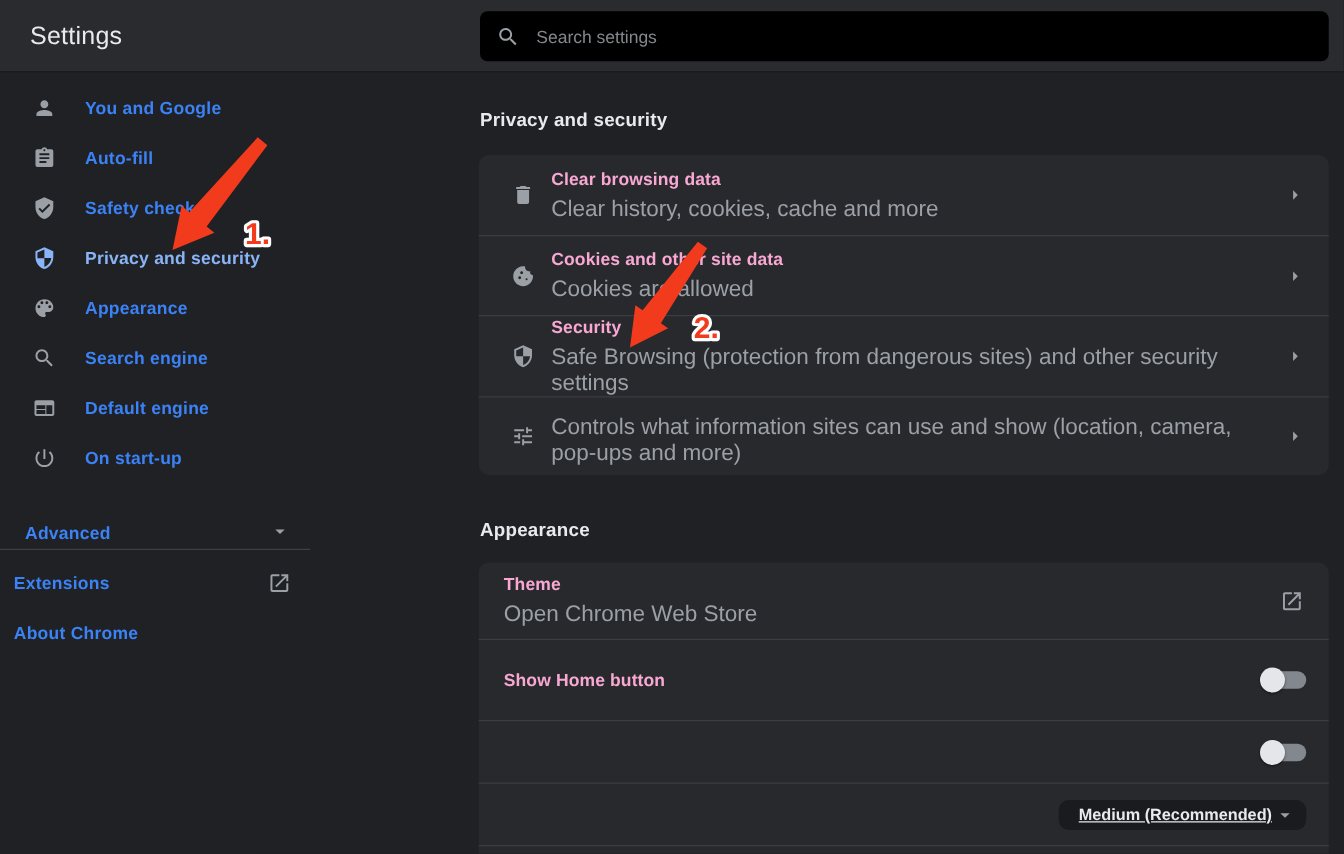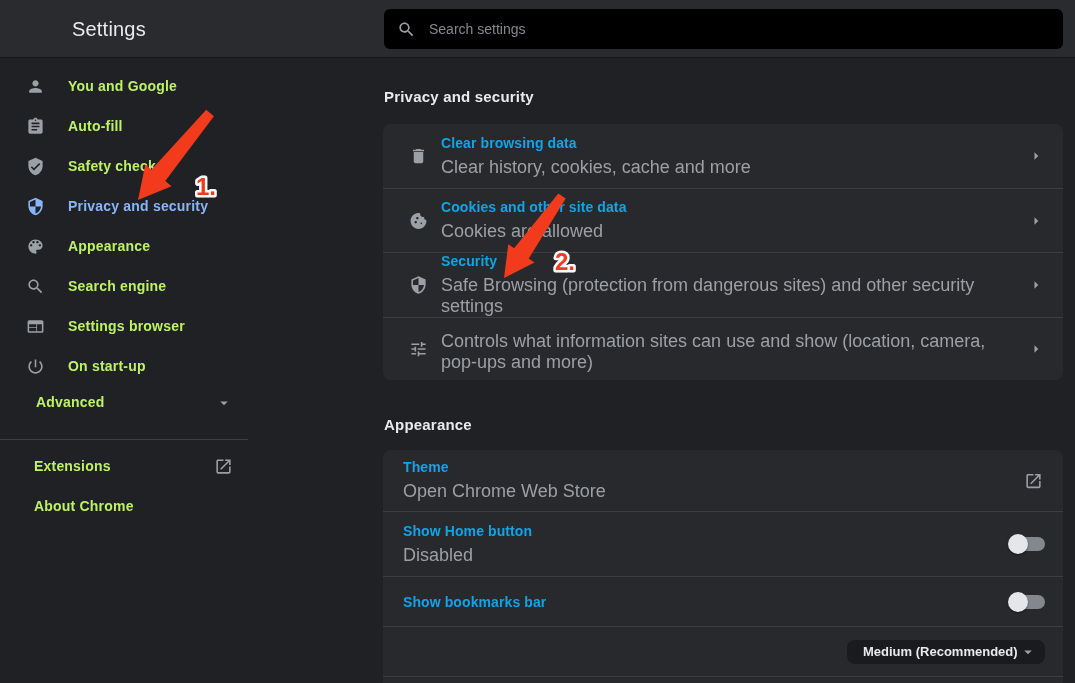--- a/index.html
+++ b/index.html
@@ -12,68 +12,68 @@
   }
   .screen { position:absolute; inset:0; }
 
   
   .header {
     position:absolute; top:0; left:0; width:1075px; height:58px;
     background:#2a2b2e; border-bottom:1px solid #161719;
   }
   .header h1 {
     position:absolute; left:24px; top:0; line-height:58px;
-    font-size:20px; font-weight:400; color:#e8eaed; letter-spacing:.2px;margin-left:48px;
+    font-size:20px; font-weight:400; color:#e8eaed; letter-spacing:.2px;
   }
   .search-box {
     position:absolute; left:384px; top:9px; width:679px; height:40px;
     background:#000000; border-radius:6px;
     display:flex; align-items:center; padding-left:13px;
   }
   .search-box svg { width:19px; height:19px; fill:#9aa0a6; margin-right:13px; flex:none; }
   .search-placeholder { font-size:14px; color:#84888d; }
 
   
   .sidebar { position:absolute; top:58px; left:0; width:280px; bottom:0; padding-top:8px; }
   .nav-item {
     height:40px; display:flex; align-items:center; padding-left:26px; cursor:pointer;
     position:relative;
   }
   .nav-item .nav-icon { width:19px; height:19px; flex:none; margin-right:23px; color:#9aa0a6; }
   .nav-item .nav-icon svg { width:19px; height:19px; fill:currentColor; display:block; }
-  .nav-label { font-size:14px; font-weight:700; color:#bef264; letter-spacing:.2px; }
+  .nav-label { font-size:14px; font-weight:700; color:#3b82f6; letter-spacing:.2px; }
   .nav-item.active .nav-label { color:#8ab4f8; }
   .nav-item.active .nav-icon { color:#8ab4f8; }
   .nav-advanced {
-    height:40px; margin-top:8px; display:flex; align-items:flex-start; padding-left:36px;
+    height:40px; margin-top:8px; display:flex; align-items:flex-end; padding-left:20px;
     position:relative; cursor:pointer;
   }
   .nav-advanced svg.chev { position:absolute; left:215px; width:18px; height:18px; fill:#9aa0a6; }
   .sidebar-divider { width:248px; border-top:1px solid #3c4043; margin-top:5px; }
   .nav-footer-item {
-    height:40px; margin-top:0; display:flex; align-items:center; padding-left:34px;
+    height:40px; margin-top:0; display:flex; align-items:center; padding-left:11px;
     position:relative; cursor:pointer;
   }
   .nav-footer-item.first { margin-top:6px; }
   .nav-footer-item svg.ext { position:absolute; left:214px; width:19px; height:19px; fill:#9aa0a6; }
 
   
   .main { position:absolute; left:383px; top:58px; width:680px; bottom:0; }
   .section-heading { position:absolute; left:1px; font-size:15px; font-weight:700; color:#e8eaed; letter-spacing:.2px; }
   .heading-privacy { top:30px; }
   .heading-appearance { top:358px; }
   .card {
     position:absolute; left:0; width:680px; background:#28292d; border-radius:8px;
   }
   .card-privacy { top:66px; height:256px; }
   .card-appearance { top:392px; height:233px; border-radius:8px 8px 0 0; }
 
   .row { position:relative; display:flex; flex-direction:column; justify-content:center; cursor:pointer; }
   .row.bordered { border-bottom:1px solid #3b3d41; }
-  .row-title { font-size:14px; font-weight:700; color:#0ea5e9; letter-spacing:.1px; }
+  .row-title { font-size:14px; font-weight:700; color:#f9a8d4; letter-spacing:.1px; }
   .row-sub { font-size:18px; color:#9aa0a6; margin-top:6px; }
   .row-text { margin-left:58px; margin-right:70px; }
   .row-text.no-icon { margin-left:20px; }
   .row-lead-icon { position:absolute; left:26px; top:50%; transform:translateY(-50%); width:19px; height:19px; color:#9aa0a6; }
   .row-lead-icon svg { width:19px; height:19px; fill:currentColor; display:block; }
   .row-chevron { position:absolute; right:18px; top:50%; transform:translateY(-50%); width:18px; height:18px; }
   .row-chevron svg { width:18px; height:18px; fill:#9aa0a6; display:block; }
   .row-external { position:absolute; right:20px; top:50%; transform:translateY(-50%); width:19px; height:19px; }
   .row-external svg { width:19px; height:19px; fill:#9aa0a6; display:block; }
 
@@ -83,21 +83,21 @@
 
   
   .toggle { position:absolute; right:18px; top:50%; transform:translateY(-50%); width:37px; height:20px; }
   .toggle .track { position:absolute; left:4px; top:3px; width:33px; height:14px; border-radius:7px; background:#83878e; }
   .toggle .knob { position:absolute; left:0; top:0; width:20px; height:20px; border-radius:50%; background:#e4e6e9; box-shadow:0 1px 2px rgba(0,0,0,.45); }
 
   
   .select {
     position:absolute; right:18px; top:50%; transform:translateY(-50%);
     width:198px; height:24px; background:#1a1b1e; border-radius:8px;
-    display:flex; align-items:center; padding-left:16px; cursor:pointer;
+    display:flex; align-items:center; padding-left:16px; cursor:pointer;text-decoration:underline;
   }
   .select-value { font-size:13px; font-weight:700; color:#e8eaed; }
   .select svg { position:absolute; right:8px; width:18px; height:18px; fill:#9aa0a6; }
 
   
   .annotations { position:absolute; inset:0; width:1075px; height:683px; pointer-events:none; z-index:20; }
   .annotations polygon { fill:#f23a1d; }
   .annotations text {
     font-family:"Liberation Sans","DejaVu Sans",sans-serif;
     font-size:24px; font-weight:700; fill:#f23a1d;
@@ -167,21 +167,21 @@
           </svg>
         </span>
       <span class="nav-label">Search engine</span>
     </div>
     <div class="nav-item">
       <span class="nav-icon">
           <svg viewBox="0 0 24 24">
             <path d="M20 4H4c-1.1 0-1.99.9-1.99 2L2 18c0 1.1.9 2 2 2h16c1.1 0 2-.9 2-2V6c0-1.1-.9-2-2-2zm-7 14H4v-4h9v4zm0-5H4V9h9v4zm7 5h-6V9h6v9z"></path>
           </svg>
         </span>
-      <span class="nav-label">Settings browser</span>
+      <span class="nav-label">Default engine</span>
     </div>
     <div class="nav-item">
       <span class="nav-icon">
           <svg viewBox="0 0 24 24">
             <path d="M13 3h-2v10h2V3zm4.83 2.17l-1.42 1.42C17.99 7.86 19 9.81 19 12c0 3.87-3.13 7-7 7s-7-3.13-7-7c0-2.19 1.01-4.14 2.58-5.42L6.17 5.17C4.23 6.82 3 9.26 3 12c0 4.97 4.03 9 9 9s9-4.03 9-9c0-2.74-1.23-5.18-3.17-6.83z"></path>
           </svg>
         </span>
       <span class="nav-label">On start-up</span>
     </div>
 
@@ -284,31 +284,27 @@
         </div>
         <span class="row-external">
             <svg viewBox="0 0 24 24">
               <path d="M19 19H5V5h7V3H5c-1.11 0-2 .9-2 2v14c0 1.1.89 2 2 2h14c1.1 0 2-.9 2-2v-7h-2v7zM14 3v2h3.59l-9.83 9.83 1.41 1.41L19 6.41V10h2V3h-7z"></path>
             </svg>
           </span>
       </div>
       <div class="row bordered r-65">
         <div class="row-text no-icon">
           <div class="row-title">Show Home button</div>
-          <div class="row-sub">Disabled</div>
         </div>
         <span class="toggle">
           <span class="track"></span>
           <span class="knob"></span>
         </span>
       </div>
       <div class="row bordered r-50">
-        <div class="row-text no-icon">
-          <div class="row-title">Show bookmarks bar</div>
-        </div>
         <span class="toggle">
           <span class="track"></span>
           <span class="knob"></span>
         </span>
       </div>
       <div class="row bordered r-50">
         <span class="select">
           <span class="select-value">Medium (Recommended)</span>
           <svg viewBox="0 0 24 24">
               <path d="M7 10l5 5 5-5z"></path>

